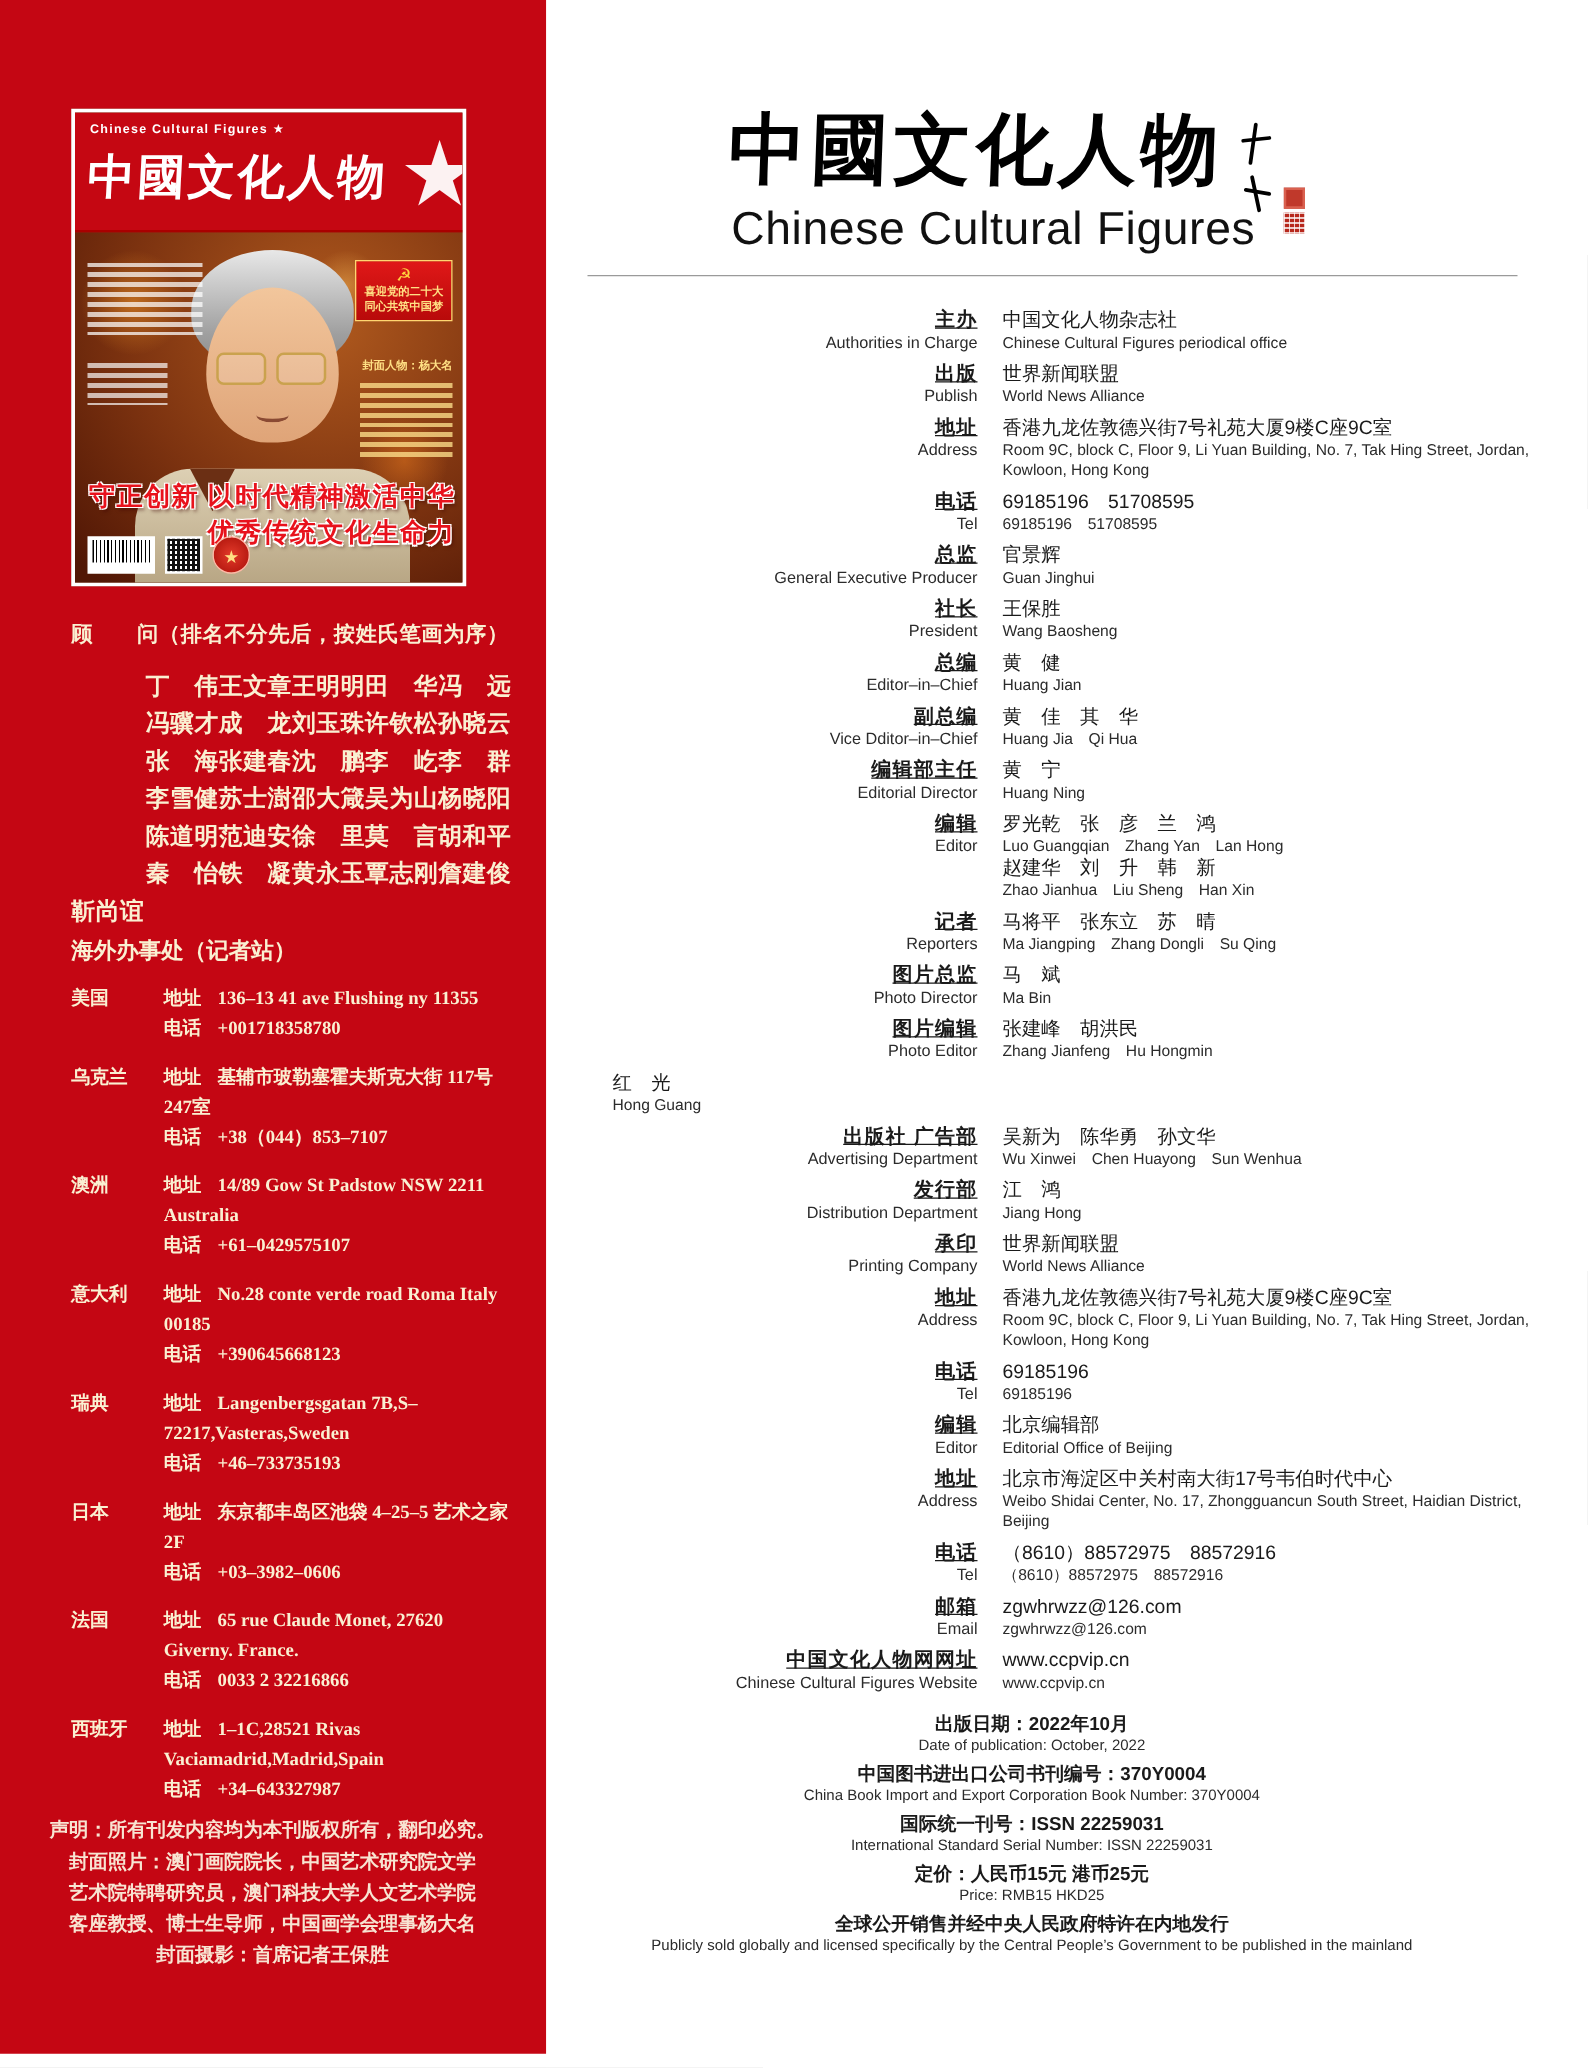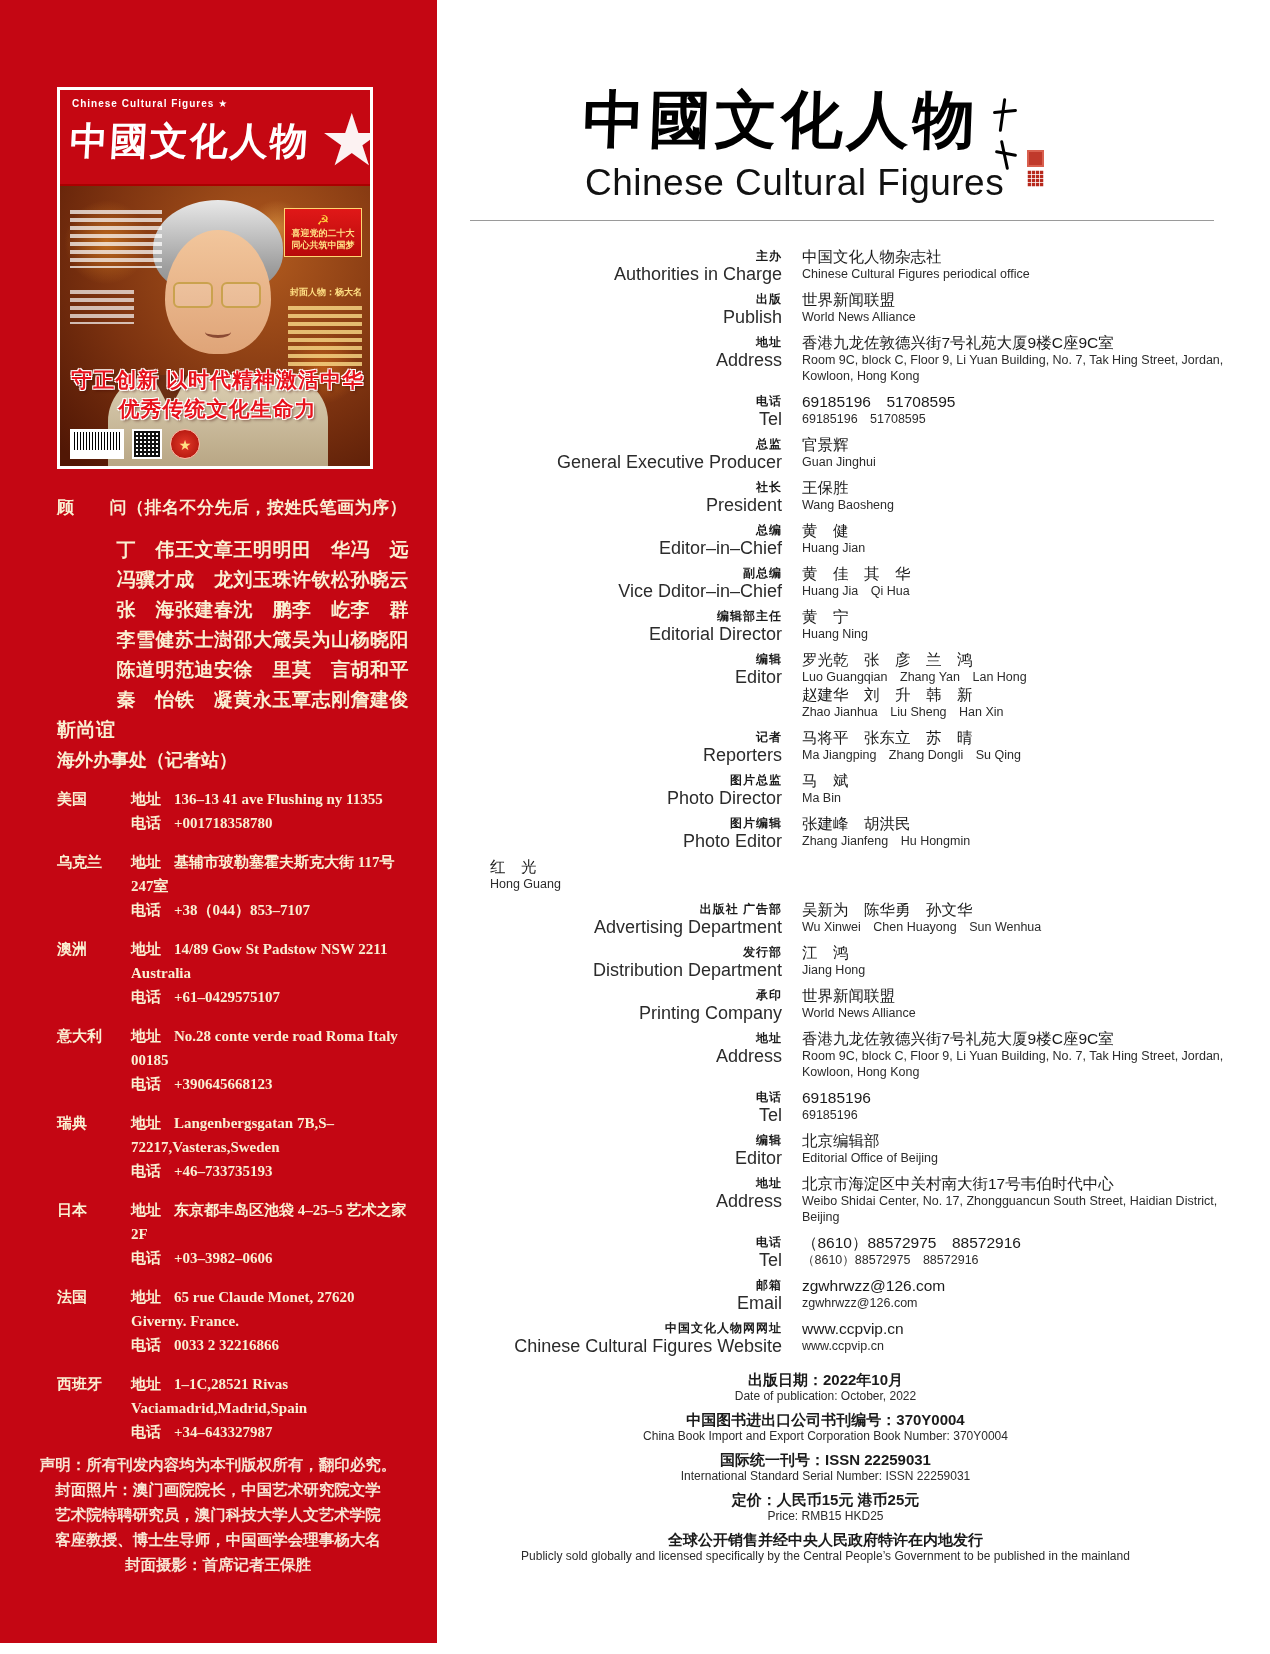--- a/index.html
+++ b/index.html
@@ -30,21 +30,21 @@
   .jacket { position:absolute; left:48px; bottom:0; width:220px; height:92px; border-radius:46px 46px 0 0; background:linear-gradient(180deg,#ddd0b4,#b8a684); }
   .collar { position:absolute; left:92px; bottom:58px; width:36px; height:34px; background:#6b2f14; clip-path:polygon(0 0,100% 0,50% 100%); }
   .text-bars { position:absolute; background:repeating-linear-gradient(180deg, rgba(255,255,255,.85) 0 4px, transparent 4px 8px); }
   .bars-a { left:10px; top:24px; width:92px; height:58px; opacity:.85; }
   .bars-b { left:10px; top:104px; width:64px; height:34px; opacity:.8; }
   .bars-c { right:8px; top:120px; width:74px; height:60px; background:repeating-linear-gradient(180deg, rgba(255,225,140,.9) 0 4px, transparent 4px 8px); opacity:.85; }
   .cover-badge { position:absolute; right:8px; top:22px; width:78px; padding:4px 4px 5px; background:linear-gradient(180deg,#e01818,#b80a0a); border:1px solid #ffd671; text-align:center; }
   .badge-emblem { font-size:14px; color:#ffd23e; line-height:1; display:block; }
   .badge-line { display:block; font-size:9px; font-weight:700; color:#ffe084; line-height:1.35; white-space:nowrap; }
   .figure-caption { position:absolute; right:8px; top:100px; font-size:9px; font-weight:700; color:#ffe084; }
-  .cover-headline { position:absolute; right:6px; bottom:44px; text-align:center; font-weight:900; font-size:21px; line-height:1.35; color:#e8121c; letter-spacing:1px;
+  .cover-headline { position:absolute; right:6px; bottom:26px; text-align:right; font-weight:900; font-size:21px; line-height:1.35; color:#e8121c; letter-spacing:1px;
      text-shadow:-1px -1px 0 #fff,1px -1px 0 #fff,-1px 1px 0 #fff,1px 1px 0 #fff,2px 2px 3px rgba(60,0,0,.55); white-space:nowrap; }
   .barcode { position:absolute; left:10px; bottom:8px; width:54px; height:30px; background:#fff; padding:3px 4px; }
   .barcode-inner { width:100%; height:18px; background:repeating-linear-gradient(90deg,#000 0 1px,#fff 1px 3px,#000 3px 4px,#fff 4px 6px); }
   .qr { position:absolute; left:72px; bottom:8px; width:30px; height:30px; background:#fff; padding:2px; }
   .qr-inner { width:100%; height:100%; background:
       repeating-linear-gradient(0deg,#111 0 2px,transparent 2px 4px),
       repeating-linear-gradient(90deg,#111 0 2px,#fff 2px 4px); }
   .stamp { position:absolute; left:110px; bottom:8px; width:30px; height:30px; border-radius:50%; background:radial-gradient(#e33a2a,#a80f08); border:1px solid #ffb9a6; color:#ffe084; font-size:14px; text-align:center; line-height:30px; }
 
   
@@ -80,22 +80,22 @@
   .seal-1 { left:34px; top:54px; box-shadow:inset 0 0 0 2px #d9604f; }
   .seal-2 { left:34px; top:74px; background:#b7281c;
      background-image:repeating-linear-gradient(0deg, rgba(255,255,255,.75) 0 1px, transparent 1px 4px),
                       repeating-linear-gradient(90deg, rgba(255,255,255,.75) 0 1px, transparent 1px 4px); }
   .rule { border:none; border-top:1.5px solid #9a9a9a; margin:16px 56px 0 33px; }
 
   
   .masthead { margin-top:26px; padding-left:33px; }
   .m-row { display:flex; margin-bottom:8px; }
   .m-label { width:312px; flex:none; text-align:right; }
-  .lab-zh { font-size:12px; font-weight:700; line-height:19px; letter-spacing:1px; }
-  .lab-en { font-size:18px; color:#2b2b2b; line-height:16px; }
+  .lab-zh { font-size:16px; font-weight:700; line-height:19px; letter-spacing:1px;text-decoration:underline; }
+  .lab-en { font-size:13px; color:#2b2b2b; line-height:16px; }
   .m-value { margin-left:20px; max-width:440px; }
   .val-zh { font-size:15.5px; line-height:19px; white-space:pre-wrap; }
   .val-en { font-size:12.5px; color:#2b2b2b; line-height:16px; white-space:pre-wrap; }
 
   
   .imprint-footer { margin-top:16px; padding-right:56px; text-align:center; }
   .f-pair { margin-bottom:6px; }
   .f-zh { font-size:15px; font-weight:700; line-height:19px; }
   .f-en { font-size:12px; color:#2b2b2b; line-height:15px; }
 </style>

